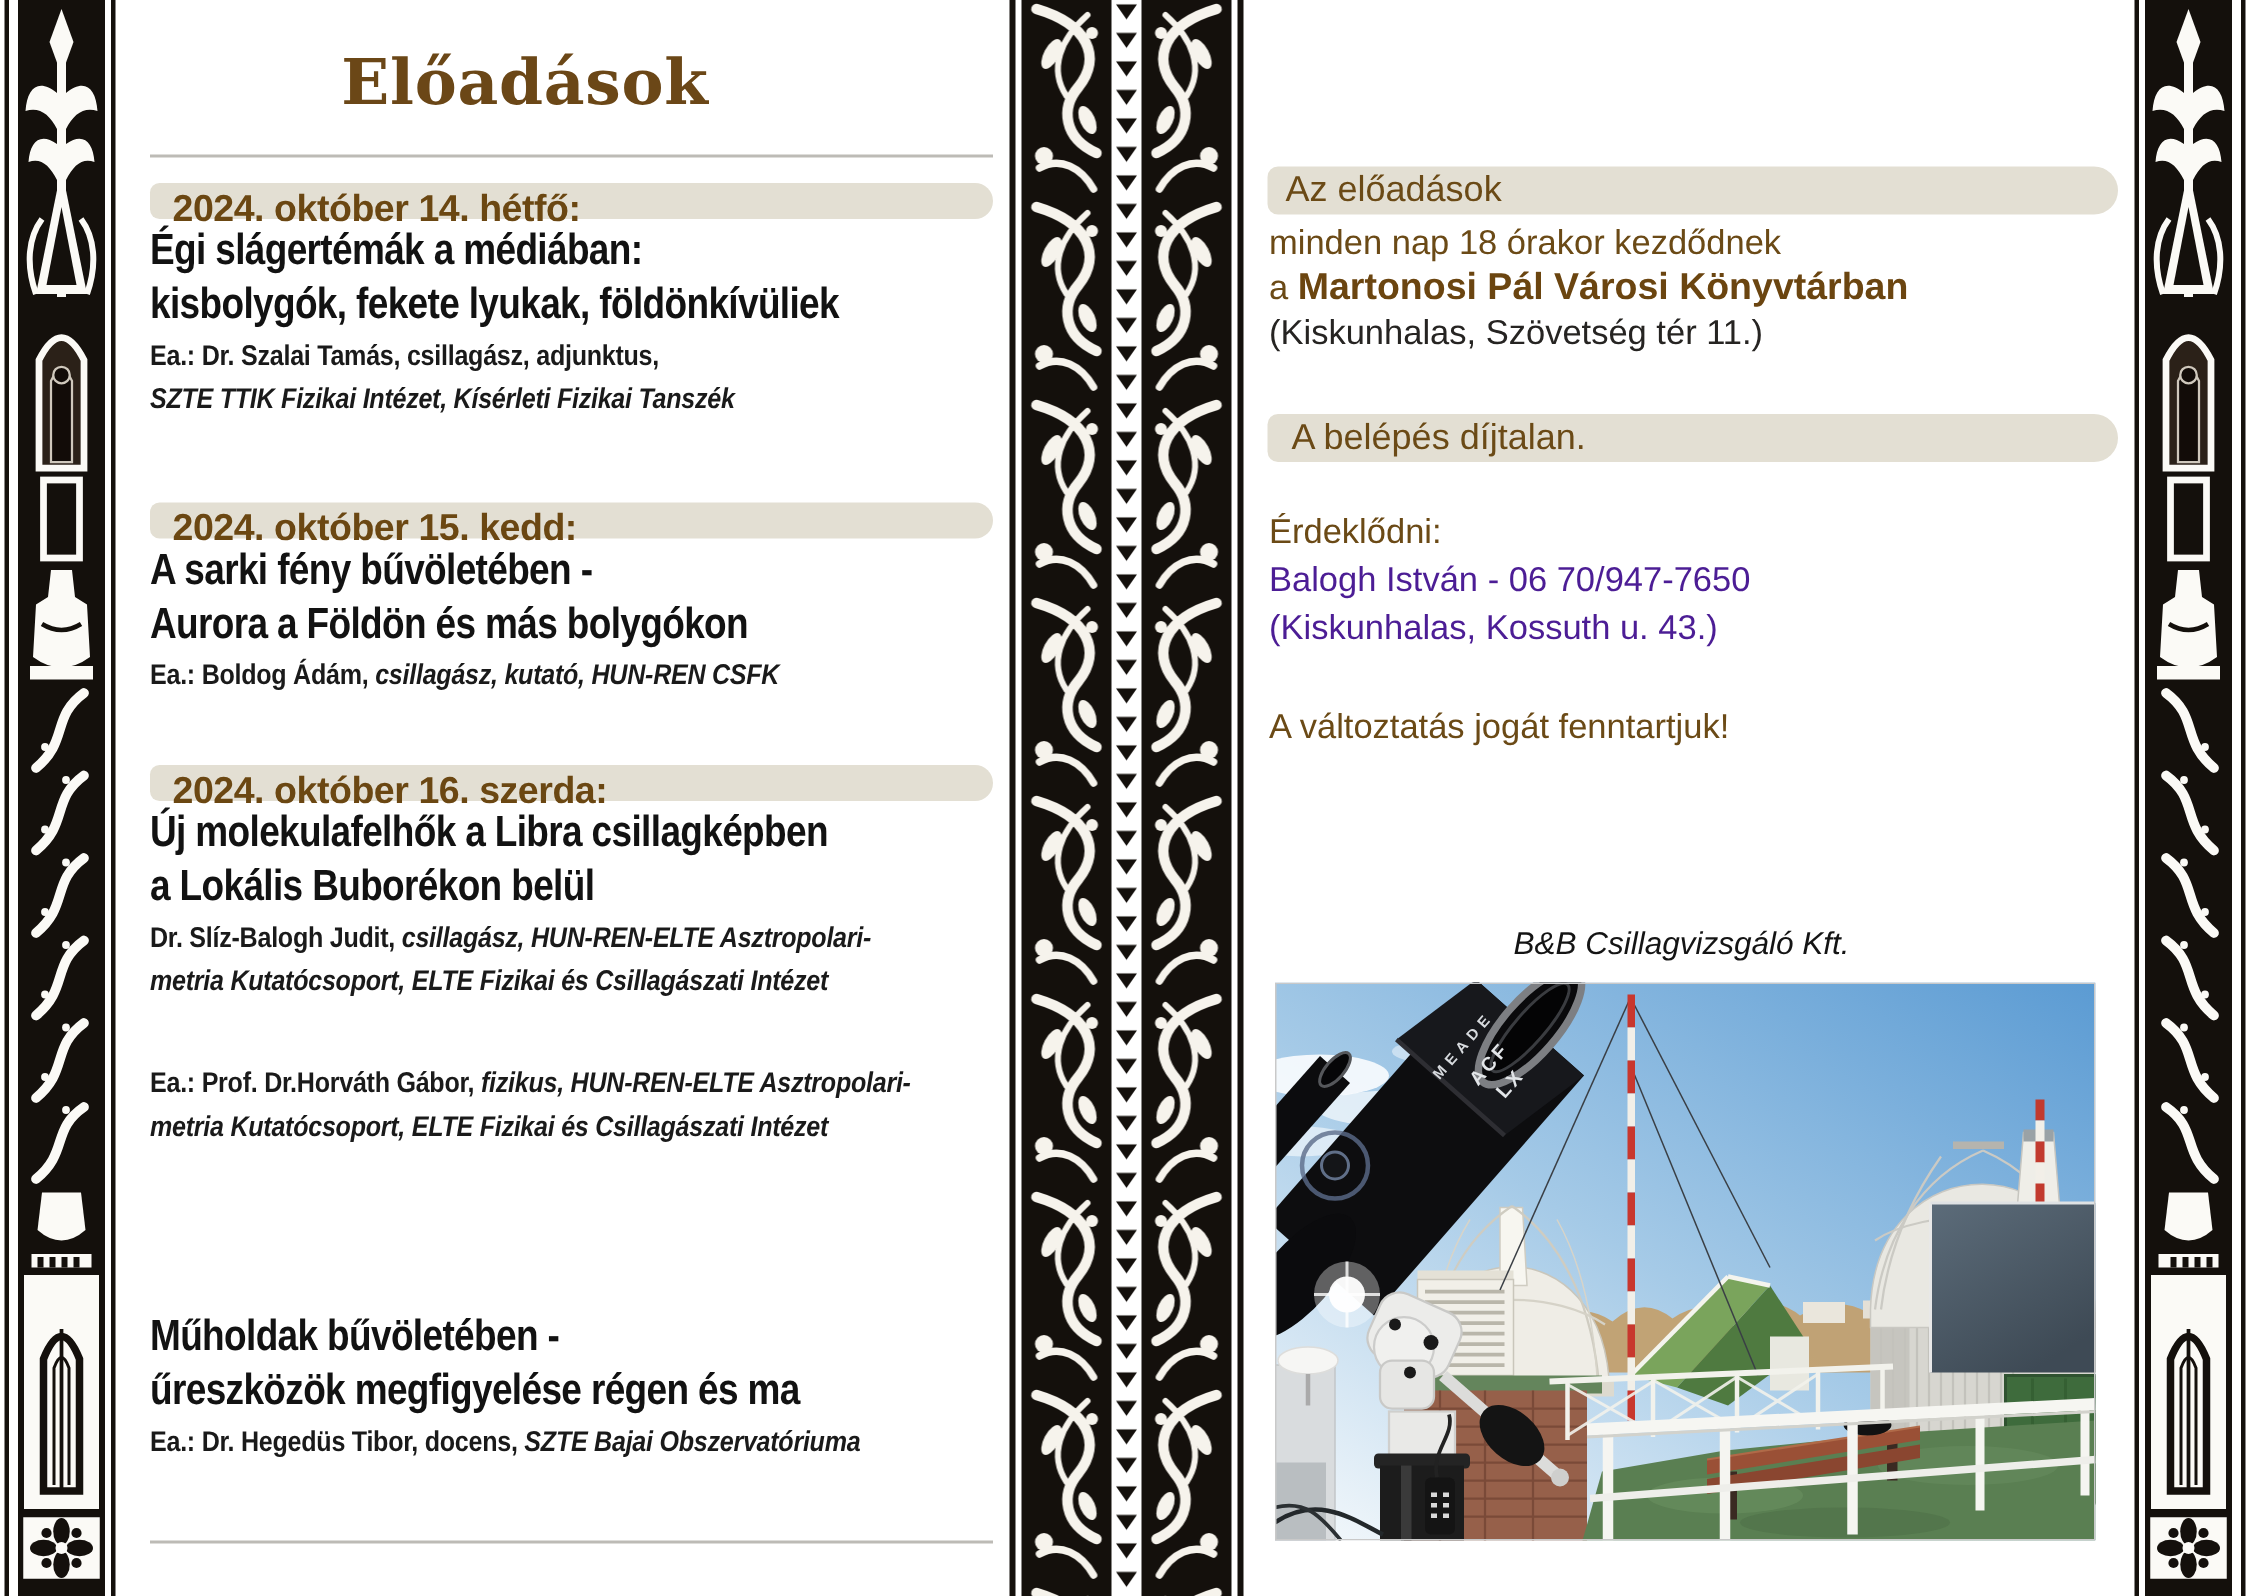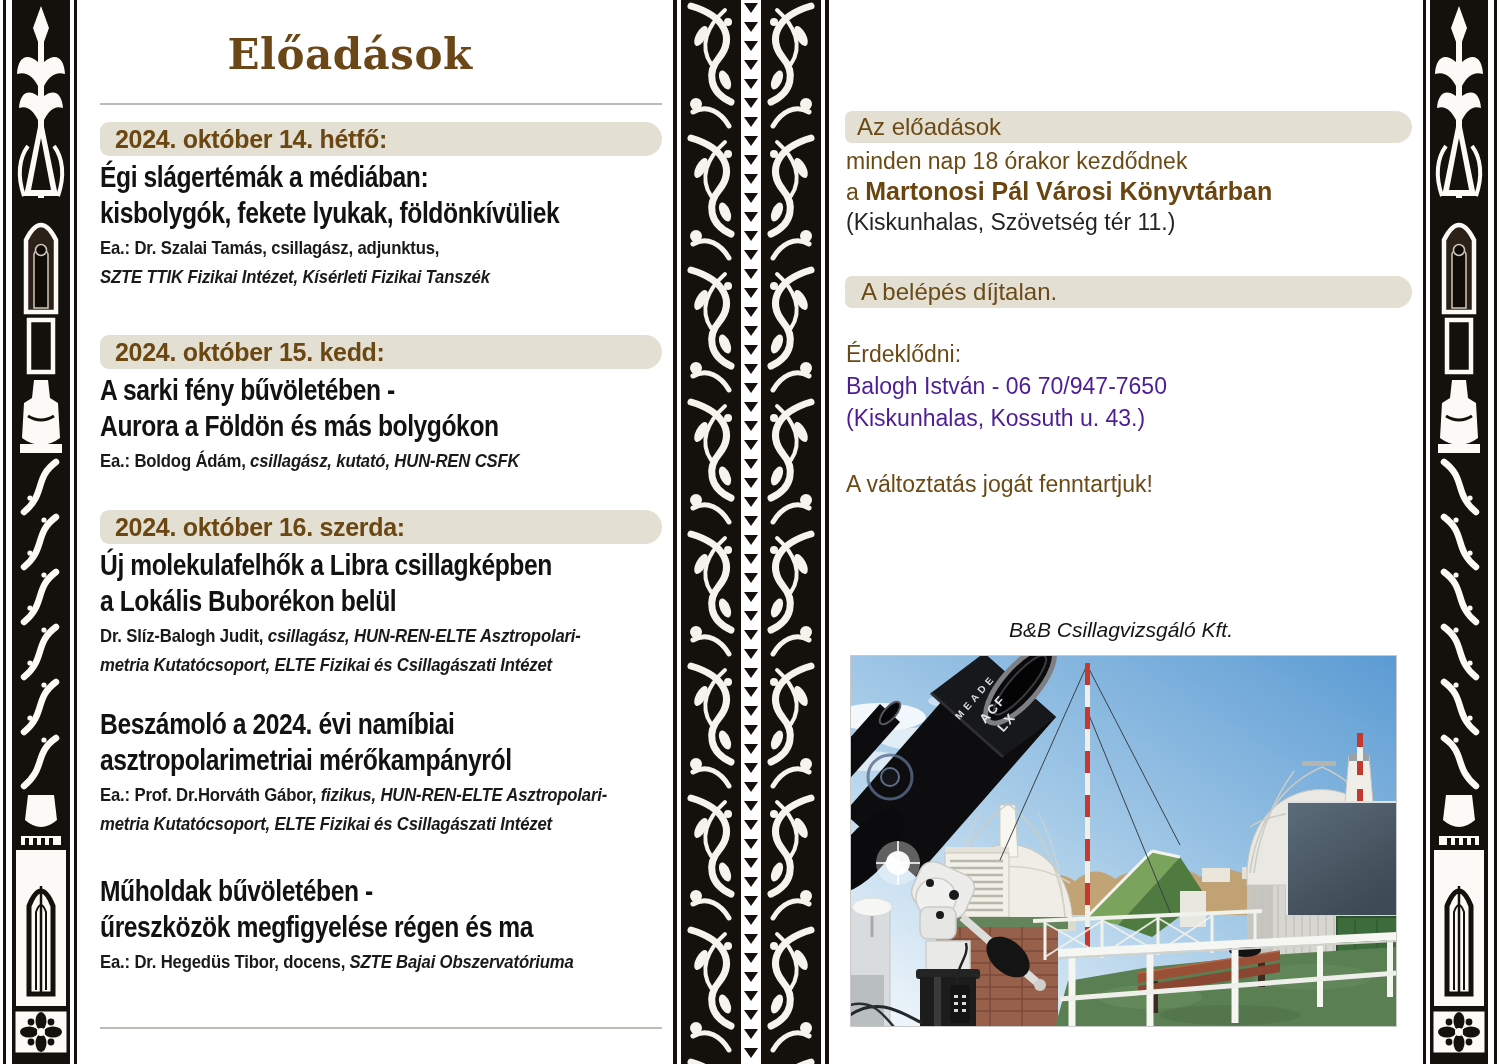--- a/index.html
+++ b/index.html
@@ -12,21 +12,21 @@
 
   
   .left-col{position:absolute;left:100px;top:0;width:562px;height:1064px;}
   .page-title{position:absolute;top:30px;left:0;width:500px;margin:0;text-align:center;
       font-family:"DejaVu Serif","Liberation Serif",serif;font-weight:bold;font-size:42px;
       color:#6b4717;letter-spacing:.5px;}
   .rule{position:absolute;left:0;width:562px;height:2px;background:#bdbbb6;}
   .rule-top{top:103px;} .rule-bottom{top:1027px;}
   .session{position:absolute;left:0;width:562px;}
   .s0{top:122px;} .s1{top:335px;} .s2{top:510px;} .s3{top:706px;} .s4{top:870px;}
-  .pill{display:block;box-sizing:border-box;width:562px;height:34px;line-height:34px;
+  .pill{display:block;box-sizing:border-box;width:562px;height:24px;line-height:34px;
       background:#e3dfd3;color:#6b4712;font-weight:bold;font-size:25px;letter-spacing:-.3px;
       padding:0 15px;border-radius:9px 17px 17px 9px;}
   .stitle{margin:3px 0 0;font-size:29px;line-height:36px;font-weight:bold;color:#121212;
       letter-spacing:-.5px;white-space:nowrap;}
   .stitle span{display:inline-block;transform:scaleX(.85);transform-origin:0 60%;}
   .spk{margin:4px 0 0;font-size:19px;line-height:25px;font-weight:bold;color:#1a1a1a;
       letter-spacing:-.2px;white-space:nowrap;transform:scaleX(.88);transform-origin:0 0;}
   .it{font-style:italic;}
 
   
@@ -196,24 +196,20 @@
       <span class="pill">2024. október 16. szerda:</span>
       <h2 class="stitle">
         <span>Új molekulafelhők a Libra csillagképben</span><br>
         <span>a Lokális Buborékon belül</span>
       </h2>
       <p class="spk"><span>Dr. Slíz-Balogh Judit, </span><span class="it">csillagász, HUN-REN-ELTE Asztropolari-</span></p>
       <p class="spk"><span></span><span class="it">metria Kutatócsoport, ELTE Fizikai és Csillagászati Intézet</span></p>
     </section>
 
     <section class="session s3">
-      <h2 class="stitle" style="margin-top:0">
-        <span>Beszámoló a 2024. évi namíbiai</span><br>
-        <span>asztropolarimetriai mérőkampányról</span>
-      </h2>
       <p class="spk"><span>Ea.: Prof. Dr.Horváth Gábor, </span><span class="it">fizikus, HUN-REN-ELTE Asztropolari-</span></p>
       <p class="spk"><span></span><span class="it">metria Kutatócsoport, ELTE Fizikai és Csillagászati Intézet</span></p>
     </section>
 
     <section class="session s4">
       <h2 class="stitle">
         <span>Műholdak bűvöletében -</span><br>
         <span>űreszközök megfigyelése régen és ma</span>
       </h2>
       <p class="spk"><span>Ea.: Dr. Hegedüs Tibor, docens, </span><span class="it">SZTE Bajai Obszervatóriuma</span></p>

